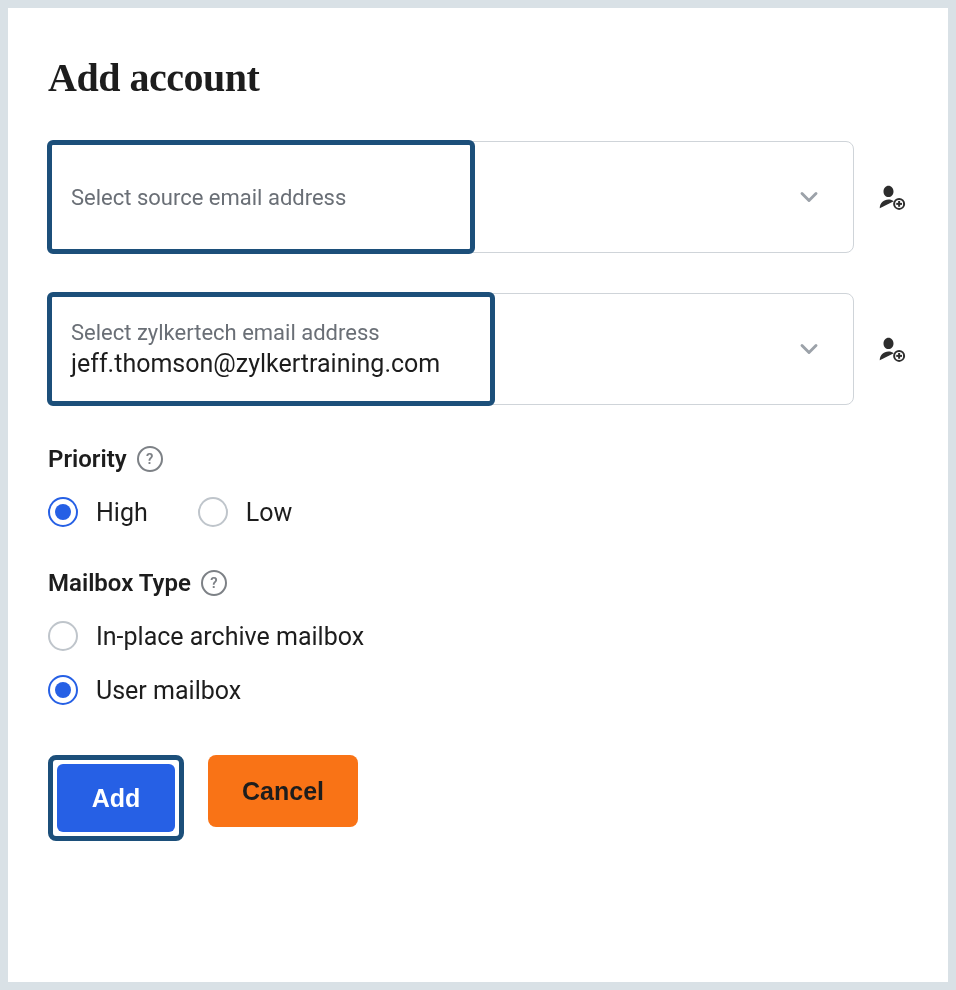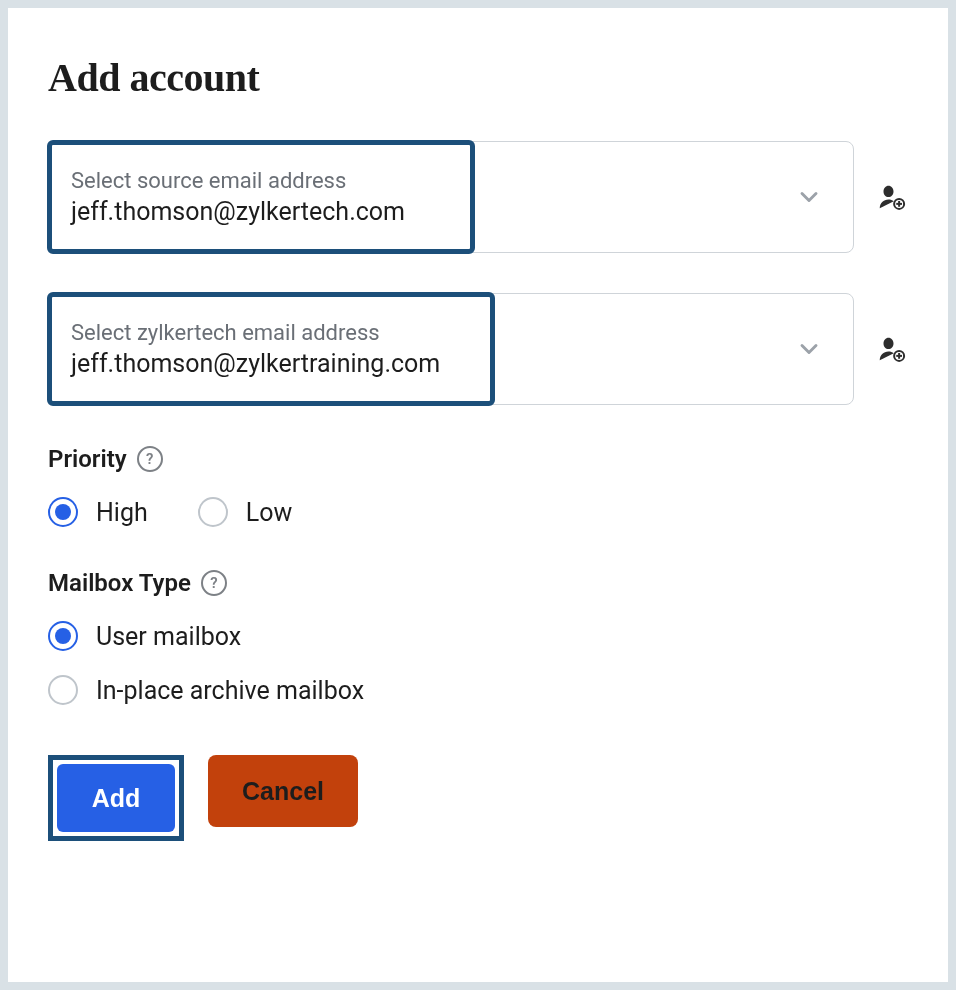--- a/index.html
+++ b/index.html
@@ -156,48 +156,47 @@
     border-radius:8px;
     font-size:25px;
     font-weight:600;
     display:flex;align-items:center;justify-content:center;
     cursor:pointer;
     border:none;
     box-sizing:border-box;
   }
   .btn-primary-wrap{
     border:5px solid var(--highlight);
-    border-radius:0;
+    border-radius:8px;
     padding:4px;
   }
   .btn-primary{
     background:var(--blue);
     color:#fff;
     min-width:118px;
     height:68px;
     border-radius:6px;
   }
   .btn-secondary{
-    background:#c2410c;
+    background:#f97316;
     color:var(--text);
     min-width:140px;
   }
 </style>
 </head>
 <body>
 
 <div class="panel">
   <h1>Add account</h1>
 
   <div class="dd-row">
     <div class="dd-wrap">
       <div class="dd-highlight"></div>
       <div class="dd-content">
         <div class="dd-label">Select source email address</div>
-        <div class="dd-value">jeff.thomson@zylkertech.com</div>
       </div>
       <div class="dd-chevron">
         <svg viewBox="0 0 24 24" fill="none" stroke="currentColor" stroke-width="2.5" stroke-linecap="round" stroke-linejoin="round">
             <polyline points="6 9 12 15 18 9"></polyline>
           </svg>
       </div>
     </div>
     <div class="add-person">
       <svg viewBox="0 0 24 24" fill="currentColor">
           <path d="M10 3c-2.2 0-4 2-4 4.5S7.8 12 10 12s4-2 4-4.5S12.2 3 10 3zM3 21c0-4 3-7 7-7 1.6 0 3 .5 4.2 1.3"></path>
@@ -248,26 +247,26 @@
     </div>
   </div>
 
   <div class="radio-group">
     <div class="section-label">
       <span>Mailbox Type</span>
       <span class="help-icon">?</span>
     </div>
     <div class="radio-row-v">
       <div class="radio-item">
+        <span class="radio"></span>
+        <span>In-place archive mailbox</span>
+      </div>
+      <div class="radio-item">
         <span class="radio selected"></span>
         <span>User mailbox</span>
-      </div>
-      <div class="radio-item">
-        <span class="radio"></span>
-        <span>In-place archive mailbox</span>
       </div>
     </div>
   </div>
 
   <div class="button-row">
     <div class="btn-primary-wrap">
       <button class="btn btn-primary">Add</button>
     </div>
     <button class="btn btn-secondary">Cancel</button>
   </div>

